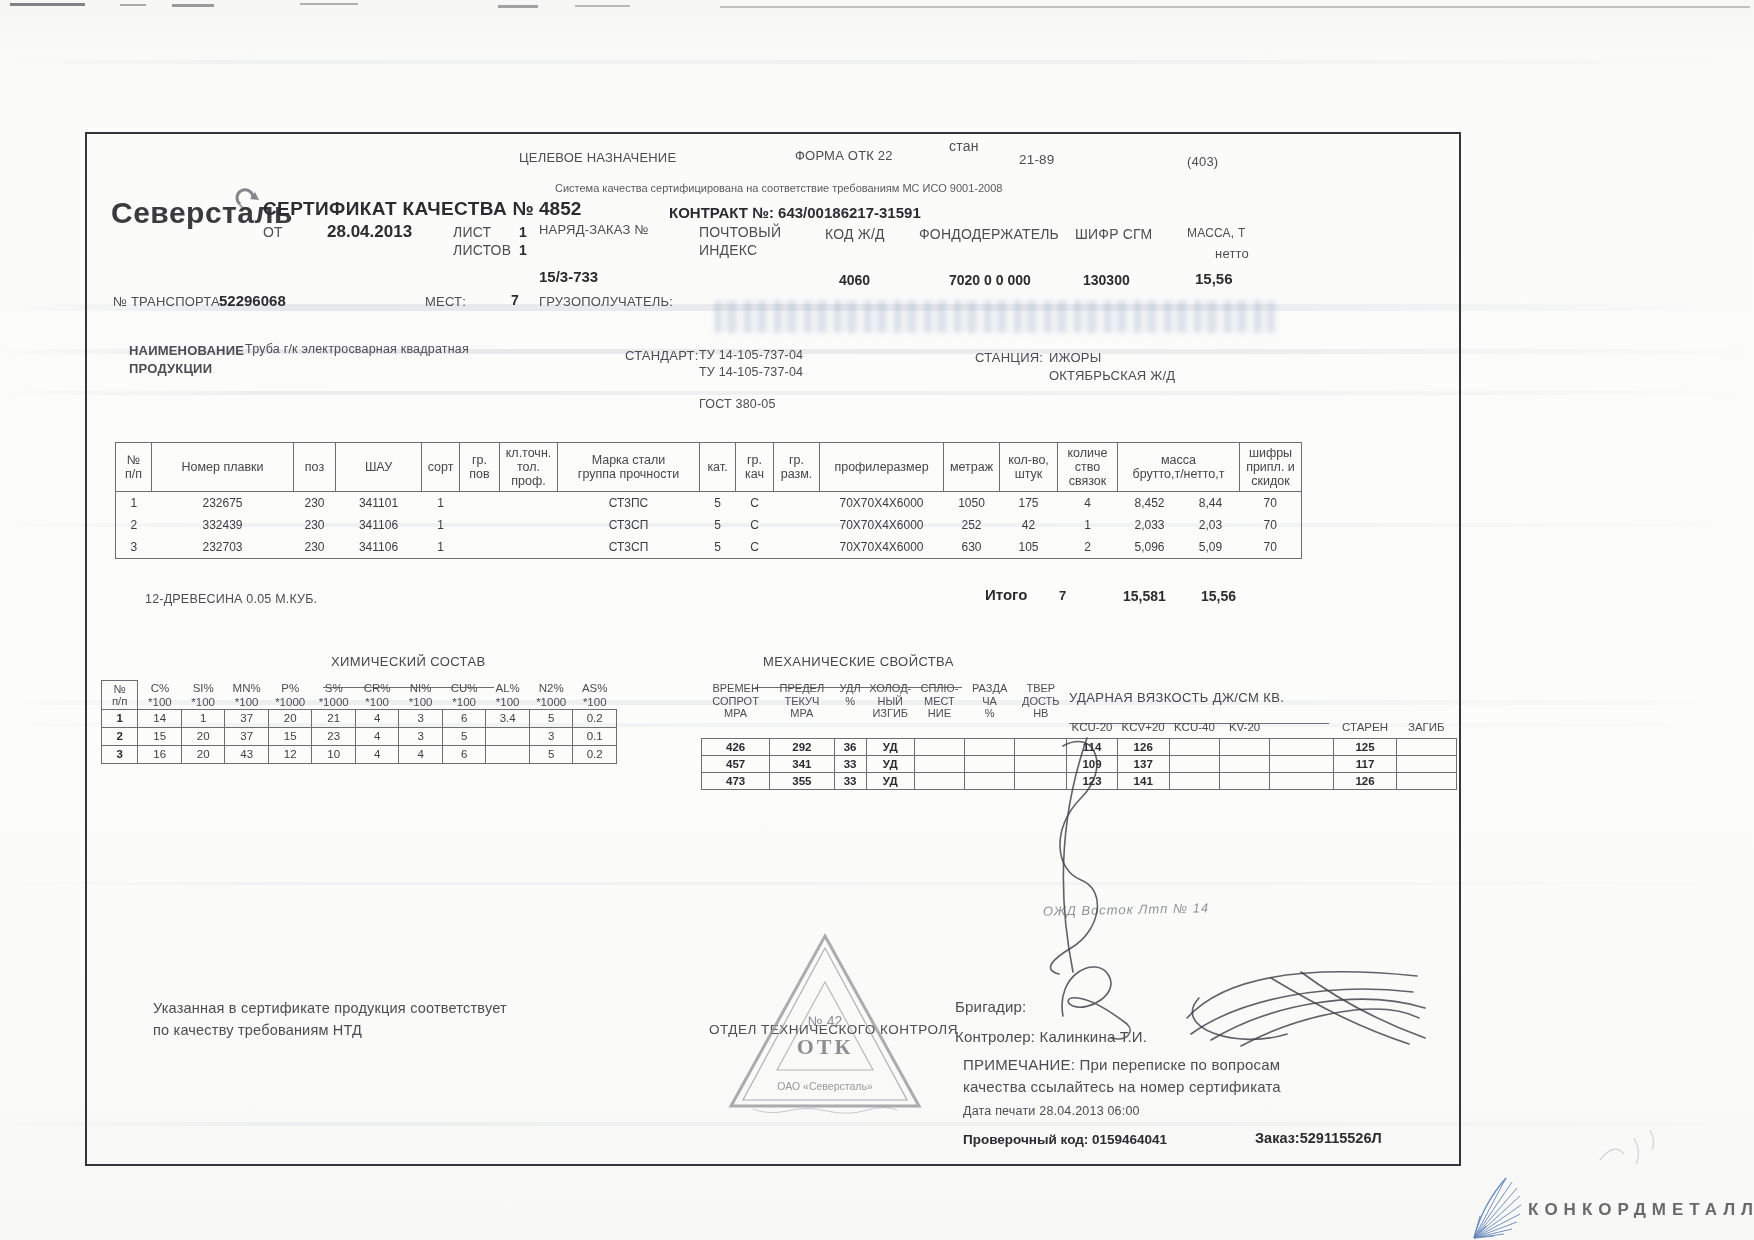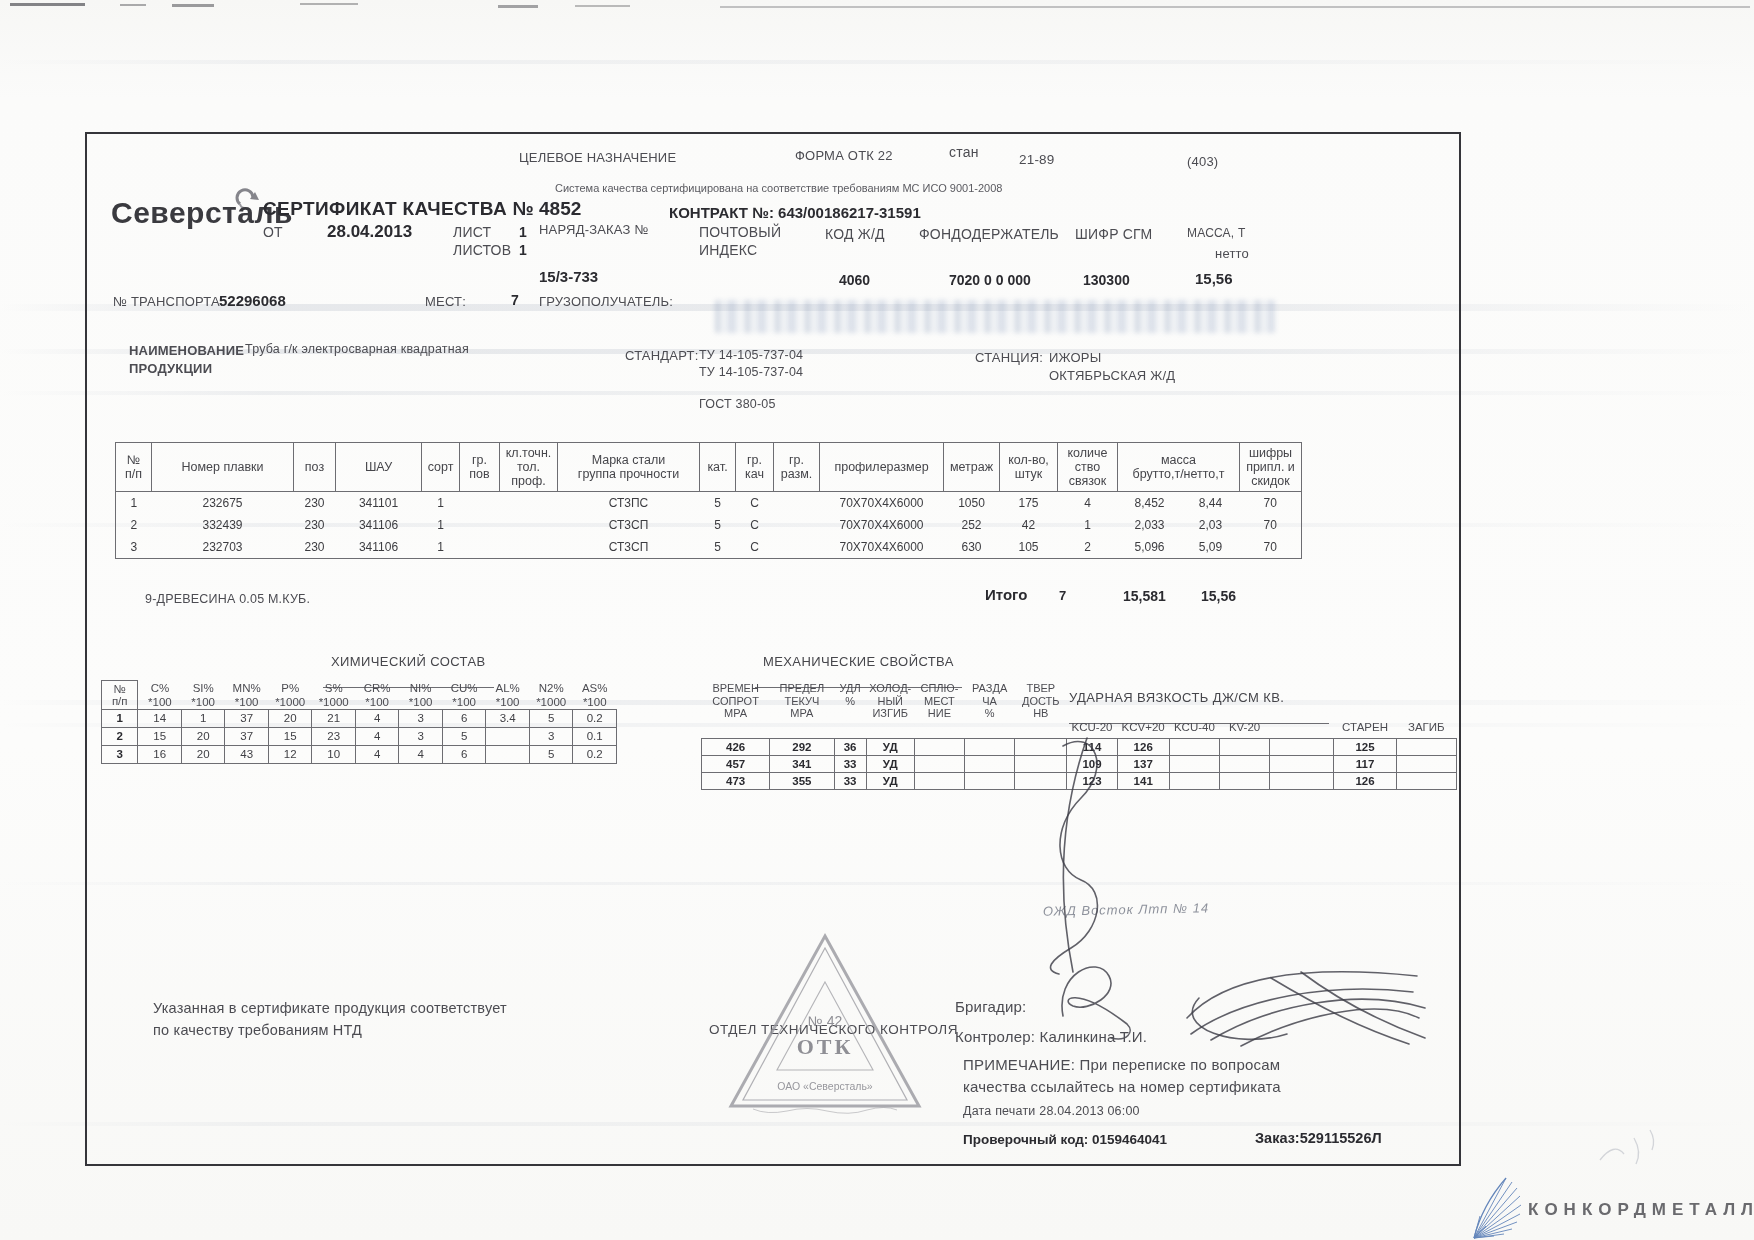--- a/index.html
+++ b/index.html
@@ -59,21 +59,21 @@
     <div class="streak" style="top:700px;height:5px;opacity:.7;"></div>
     <div class="streak" style="top:723px;height:4px;opacity:.5;"></div>
     <div class="streak" style="top:882px;height:3px;opacity:.5;"></div>
     <div class="streak" style="top:1122px;height:4px;opacity:.5;"></div>
   </div>
 
   <div class="frame">
 
     <div class="abs lbl" style="left:432px;top:16px;">ЦЕЛЕВОЕ НАЗНАЧЕНИЕ</div>
     <div class="abs lbl" style="left:708px;top:14px;">ФОРМА ОТК 22</div>
-    <div class="abs lbl" style="left:862px;top:10px;font-size:14px;">стан</div>
+    <div class="abs lbl" style="left:862px;top:4px;font-size:14px;">стан</div>
     <div class="abs lbl" style="left:932px;top:18px;font-size:13.5px;">21-89</div>
     <div class="abs lbl" style="left:1100px;top:20px;">(403)</div>
     <div class="abs sm" style="left:468px;top:48px;">Система качества сертифицирована на соответствие требованиям МС ИСО 9001-2008</div>
 
     <svg class="abs" style="left:146px;top:54px;" width="26" height="22" viewBox="0 0 26 22">
       <path d="M7,16 a8,8 0 1 1 13,-7" stroke="#85858b" stroke-width="3" fill="none"></path>
       <polygon points="22,4 26,12 17,11" fill="#85858b"></polygon>
       <path d="M12,20 a5,5 0 0 1 -5,-4" stroke="#9a9aa0" stroke-width="2" fill="none"></path>
     </svg>
     <div class="abs b" style="left:24px;top:62px;font-size:30px;letter-spacing:.5px;color:#3a3a3f;">Северсталь</div>
@@ -233,21 +233,21 @@
             <td>5,09</td>
             <td>70</td>
       </tr>
     </tbody>
       </table>
 
     <div class="abs b" style="left:898px;top:452px;font-size:15px;">Итого</div>
     <div class="abs b" style="left:972px;top:454px;font-size:13px;">7</div>
     <div class="abs b" style="left:1036px;top:454px;font-size:14px;">15,581</div>
     <div class="abs b" style="left:1114px;top:454px;font-size:14px;">15,56</div>
-    <div class="abs lbl" style="left:58px;top:458px;font-size:12.5px;">9-ДРЕВЕСИНА 0.05 М.КУБ.</div>
+    <div class="abs lbl" style="left:58px;top:458px;font-size:12.5px;">12-ДРЕВЕСИНА 0.05 М.КУБ.</div>
 
     <div class="abs sec-title" style="left:236px;top:520px;">ХИМИЧЕСКИЙ СОСТАВ</div>
     <table class="chtable">
       <colgroup>
           <col style="width:36px">
           <col span="11" style="width:43px">
         </colgroup>
       <tbody>
           <tr>
         <th class="box pre" rowspan="2">№

